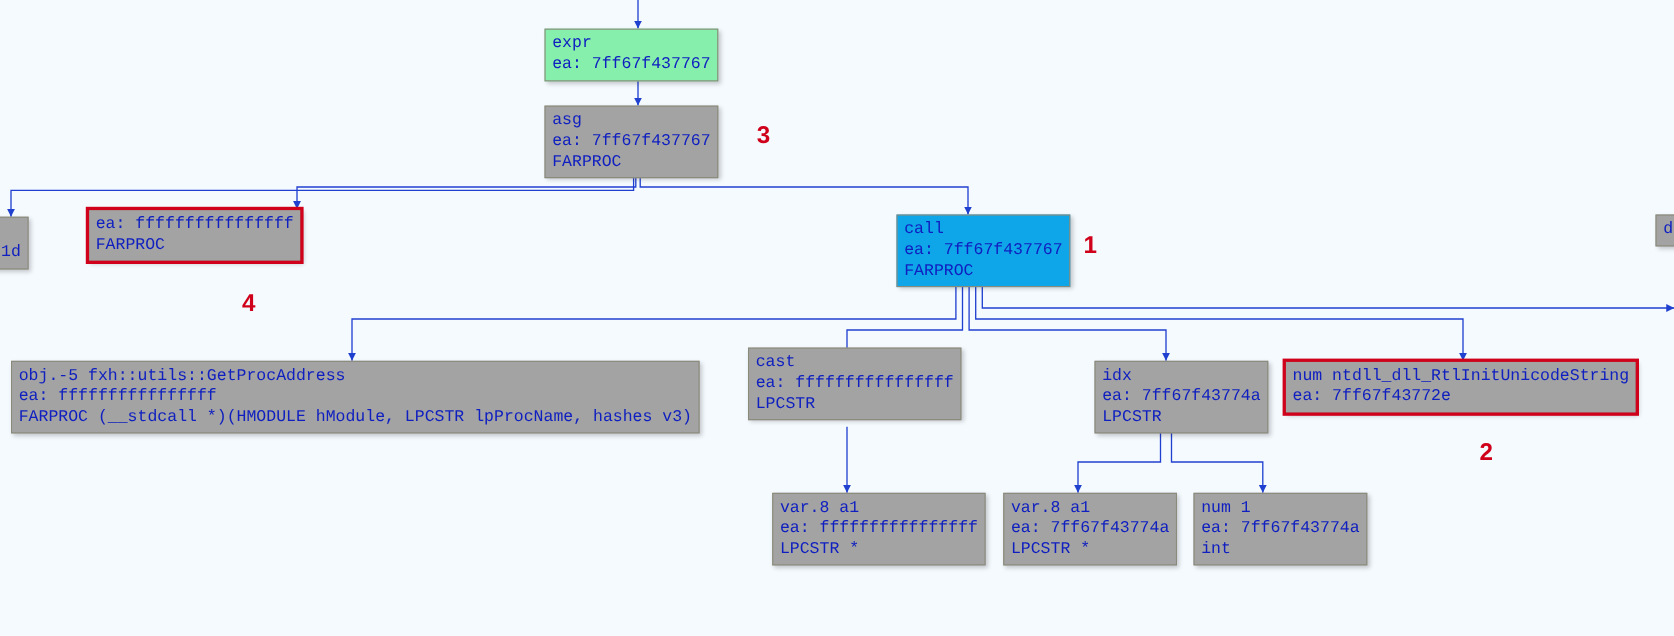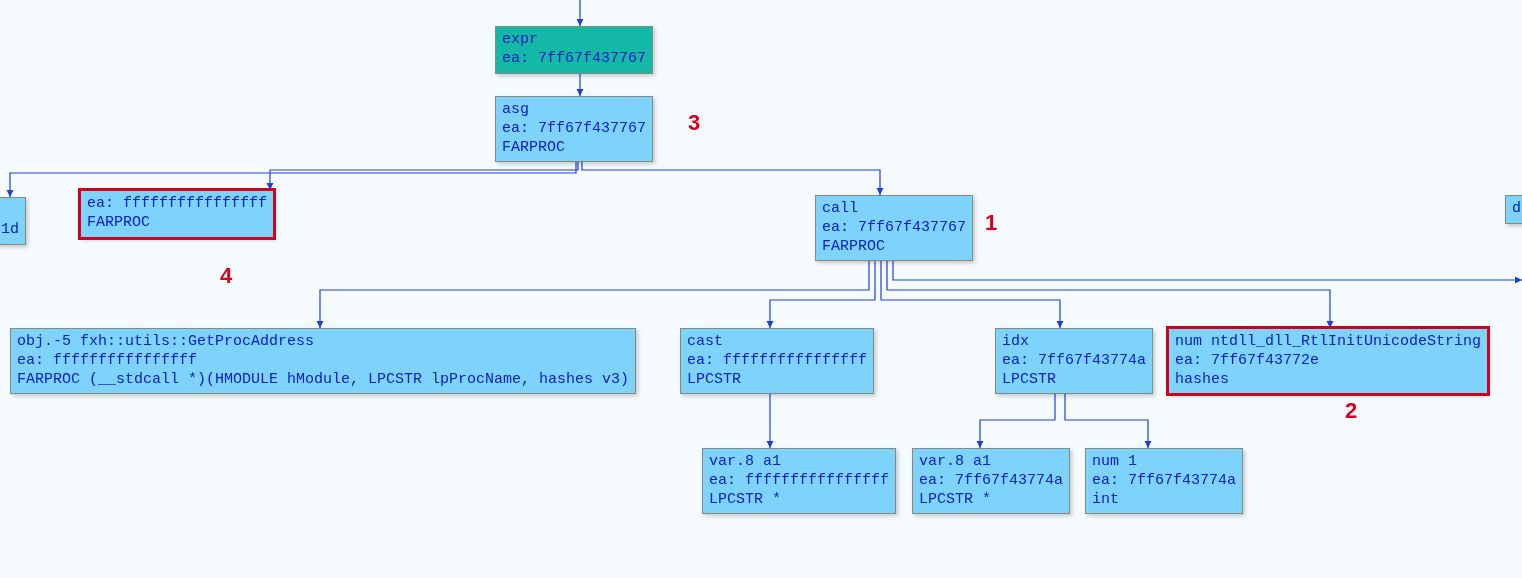--- a/index.html
+++ b/index.html
@@ -1,19 +1,19 @@
 <!DOCTYPE html>
 <html><head>
 <meta charset="utf-8">
 <style>
   html,body{margin:0;padding:0;width:1522px;height:578px;background:#f5faff;font-family:Consolas,'Courier New',monospace;font-size:15px;color:#1020c0;overflow:hidden}
   svg{position:absolute;top:0;left:0;pointer-events:none}
-  .node{position:absolute;background:#7dd3fc;border:1px solid #8a8a7a;box-shadow:2px 2px 4px rgba(0,0,0,.2);padding:4px 6px;line-height:1.25;white-space:nowrap}
-  .node.sel{background:#14b8a6}
-  .node.pur{background:#7dd3fc}
+  .node{position:absolute;background:#a3a3a3;border:1px solid #8a8a7a;box-shadow:2px 2px 4px rgba(0,0,0,.2);padding:4px 6px;line-height:1.25;white-space:nowrap}
+  .node.sel{background:#86efac}
+  .node.pur{background:#0ea5e9}
   .hl{outline:3px solid #d0021b;outline-offset:-1px}
   .ann{position:absolute;color:#d0021b;font-weight:bold;font-size:22px;font-family:Verdana,sans-serif}
 </style>
 </head>
 <body>
 
 <svg width="1522" height="578">
   <defs>
     <marker id="ah" markerWidth="8" markerHeight="8" refX="6" refY="3" orient="auto">
       <path d="M0,0 L6,3 L0,6 Z" fill="#2040d0"></path>
@@ -79,36 +79,35 @@
 <div class="node" style="left:1505px;top:195px">
   <div>d</div>
 </div>
 
 <div class="node" style="left:10px;top:328px">
   <div>obj.-5 fxh::utils::GetProcAddress</div>
   <div>ea: ffffffffffffffff</div>
   <div>FARPROC (__stdcall *)(HMODULE hModule, LPCSTR lpProcName, hashes v3)</div>
 </div>
 
-<div class="node" style="left:680px;top:328px">
+<div class="node" style="left:680px;top:316px">
   <div>cast</div>
   <div>ea: ffffffffffffffff</div>
   <div>LPCSTR</div>
 </div>
 
 <div class="node" style="left:995px;top:328px">
   <div>idx</div>
   <div>ea: 7ff67f43774a</div>
   <div>LPCSTR</div>
 </div>
 
 <div class="node hl" style="left:1168px;top:328px">
   <div>num ntdll_dll_RtlInitUnicodeString</div>
   <div>ea: 7ff67f43772e</div>
-  <div>hashes</div>
 </div>
 
 <div class="node" style="left:702px;top:448px">
   <div>var.8 a1</div>
   <div>ea: ffffffffffffffff</div>
   <div>LPCSTR *</div>
 </div>
 
 <div class="node" style="left:912px;top:448px">
   <div>var.8 a1</div>

